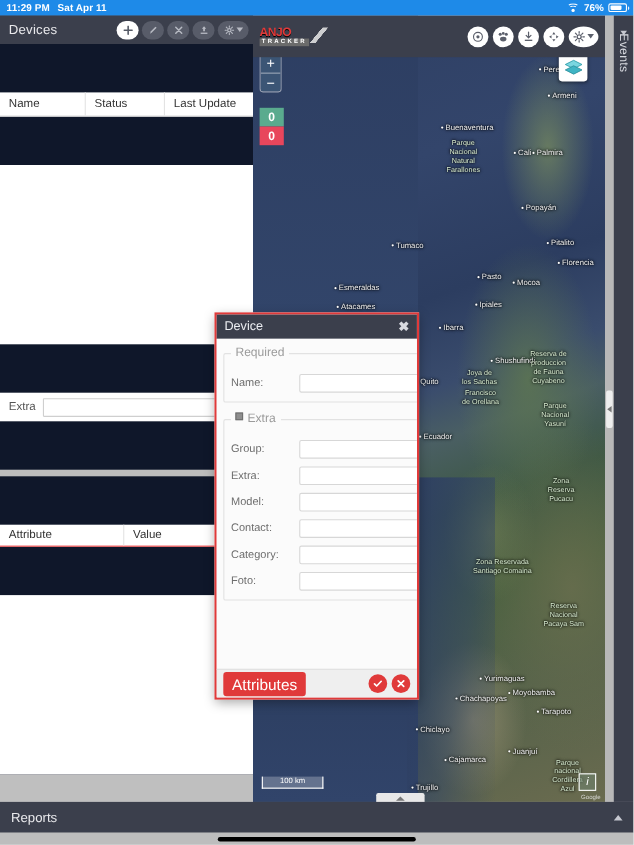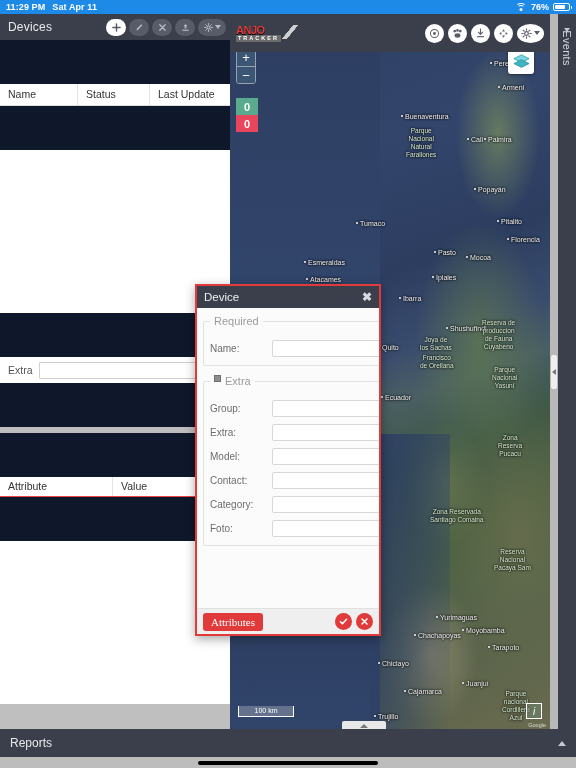--- a/index.html
+++ b/index.html
@@ -234,22 +234,22 @@
   .select-box {
     flex: 1; height: 17px; border: 1px solid #d7d7d7; background: #fff; border-radius: 2px;
     display: flex; align-items: center; justify-content: flex-end; padding-right: 4px; cursor: pointer;
   }
   .dlg-foot {
     height: 26px; background: #efefef; border-top: 1px solid #e0e0e0;
     display: flex; align-items: center; justify-content: space-between;
     padding: 0 6px; flex: 0 0 auto;
   }
   .attr-btn {
-    background: #e03a3a; color: #fff; font-size: 11px; border: none; border-radius: 3px;
-    padding: 3px 8px; cursor: pointer; font-family: Liberation Serif, serif;
+    background: #e03a3a; color: #fff; font-size: 14px; border: none; border-radius: 3px;
+    padding: 3px 8px; cursor: pointer; font-family: Liberation Sans, sans-serif;
   }
   .foot-actions { display: flex; gap: 4px; }
   .circ { width: 17px; height: 17px; border-radius: 50%; background: #e03a3a; color: #fff;
     display: flex; align-items: center; justify-content: center; font-size: 9px; cursor: pointer; }
 </style>
 </head>
 <body>
 
 <div id="app">
 

